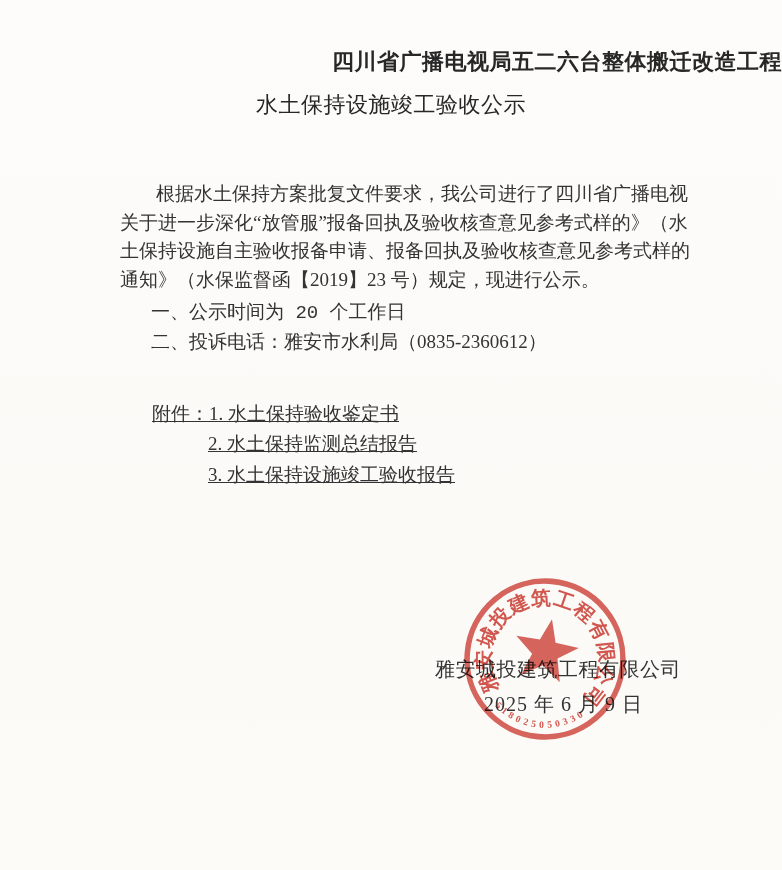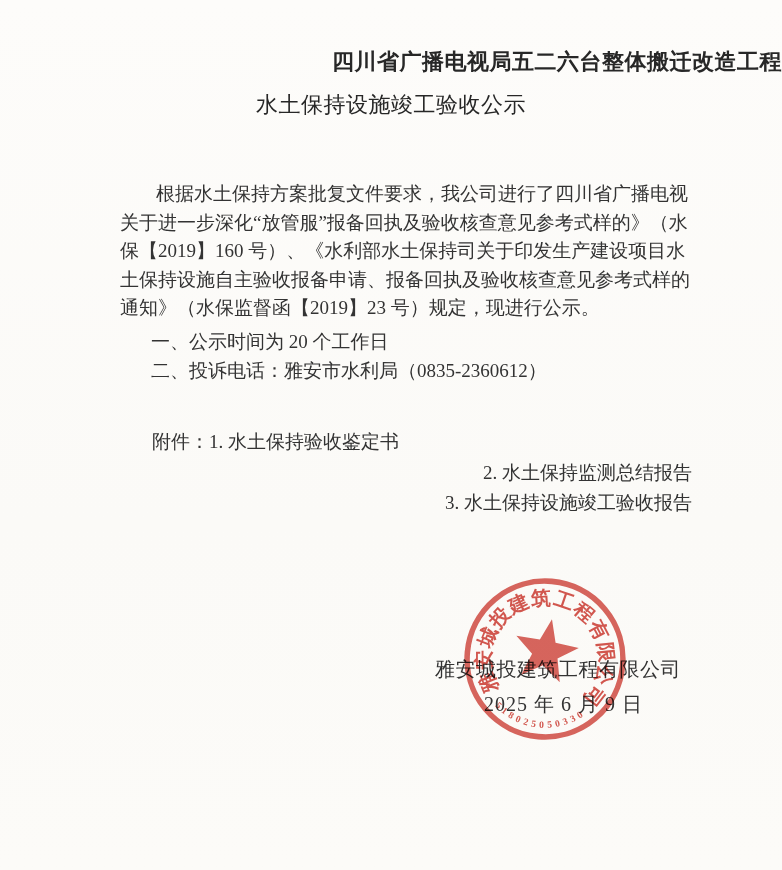--- a/index.html
+++ b/index.html
@@ -46,24 +46,24 @@
     left: 120px;
     width: 572px;
     font-size: 19px;
     line-height: 28.6px;
     color: #333;
   }
   .line { white-space: nowrap; }
   .indent-para { text-indent: 36px; }
   .indent-item { text-indent: 31px; }
   .indent-cont { text-indent: 123px; }
-  .mt-items { margin-top: 5px; }
-  .attachments { margin-top: 42px; line-height: 30.5px; }
+  .mt-items { margin-top: 5px; font-family: Liberation Mono, monospace; }
+  .attachments { margin-top: 42px; line-height: 30.5px; text-decoration: underline; }
   .indent-att-label { text-indent: 32px; }
-  .indent-att-item { text-indent: 88px; text-align: right; }
+  .indent-att-item { text-indent: 88px; }
   .sig-company {
     position: absolute;
     left: 435px;
     top: 656px;
     font-size: 20px;
     letter-spacing: 0.5px;
     color: #333;
     white-space: nowrap;
   }
   .sig-date {
@@ -93,21 +93,20 @@
 <body>
 
 <div class="page">
 
   <div class="title-1">四川省广播电视局五二六台整体搬迁改造工程</div>
   <div class="title-2">水土保持设施竣工验收公示</div>
 
   <div class="body-block">
     <div class="line indent-para">根据水土保持方案批复文件要求，我公司进行了四川省广播电视</div>
     <div class="line">关于进一步深化“放管服”报备回执及验收核查意见参考式样的》（水</div>
-    <div class="line">保【2019】160 号）、《水利部水土保持司关于印发生产建设项目水</div>
     <div class="line">土保持设施自主验收报备申请、报备回执及验收核查意见参考式样的</div>
     <div class="line">通知》（水保监督函【2019】23 号）规定，现进行公示。</div>
 
     <div class="line indent-item mt-items">一、公示时间为 20 个工作日</div>
     <div class="line indent-item">二、投诉电话：雅安市水利局（0835-2360612）</div>
 
     <div class="attachments">
       <div class="line indent-att-label"><span>附件：</span><span>1. 水土保持验收鉴定书</span></div>
       <div class="line indent-att-item">2. 水土保持监测总结报告</div>
       <div class="line indent-att-item">3. 水土保持设施竣工验收报告</div>

